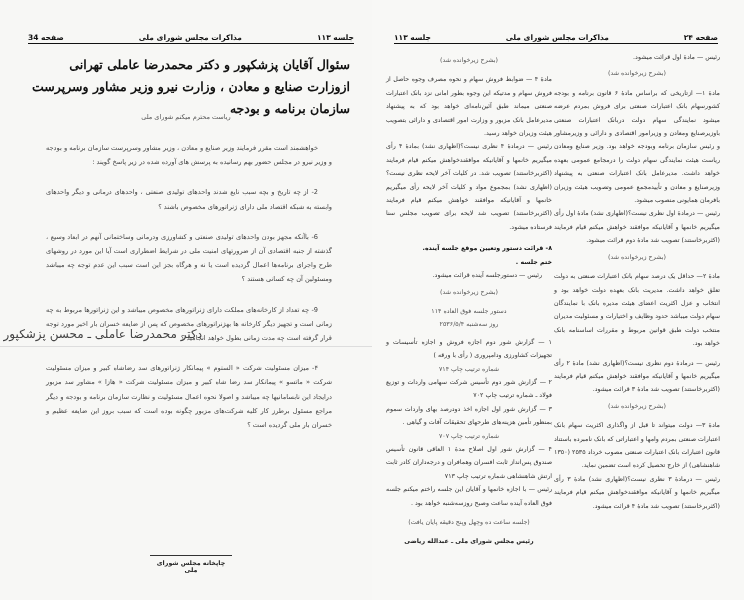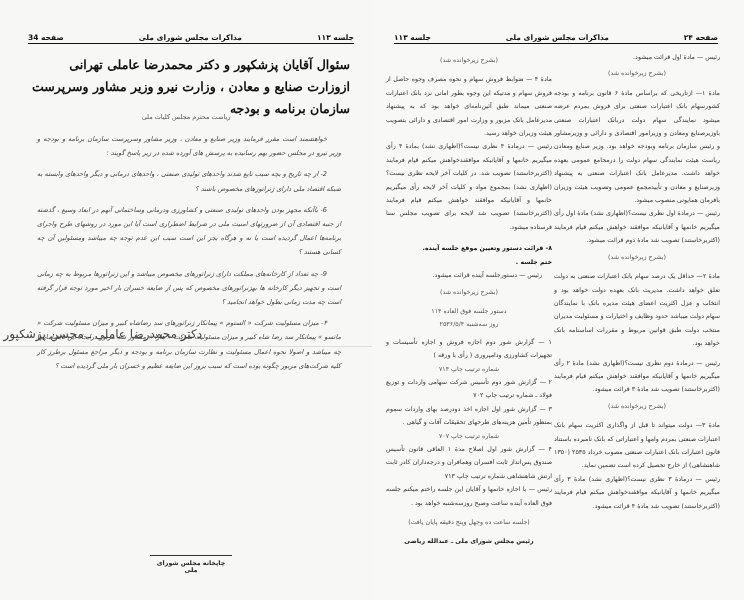--- a/index.html
+++ b/index.html
@@ -33,21 +33,21 @@
     font-family:"DejaVu Serif", serif;
   }
   .addressee {
     position:absolute; top:113px; left:0; right:0; text-align:center;
     font-size:6.5px; color:#555;
   }
   .body-text {
     position:absolute; top:125px; left:30px; right:24px;
     font-size:6.6px; line-height:14.2px; color:#444; text-align:justify;
   }
-  .body-text p { margin:7px; text-indent:14px;font-style:italic; }
+  .body-text p { margin:16px; text-indent:14px; }
   .signature {
     position:absolute; top:327px; right:170px;
     font-size:12px; color:#444;
   }
   .mid-rule {
     position:absolute; top:346px; left:0; right:0; border-top:1px solid #ddd;
   }
   .footer {
     position:absolute; top:555px; left:150px; width:82px;
     text-align:center; font-size:6.3px; font-weight:bold; color:#222;
@@ -74,21 +74,21 @@
 
 <div class="page" id="page-left">
   <div class="running-header">
     <span>جلسه ۱۱۳</span>
     <span>مذاکرات مجلس شورای ملی</span>
     <span>صفحه 34</span>
   </div>
   <div class="header-rule"></div>
 
   <div class="title">سئوال آقایان پزشکپور و دکتر محمدرضا عاملی تهرانی ازوزارت صنایع و معادن ، وزارت نیرو وزیر مشاور وسرپرست سازمان برنامه و بودجه</div>
-  <div class="addressee">ریاست محترم مجلس کلیات ملی</div>
+  <div class="addressee">ریاست محترم میکنم شورای ملی</div>
 
   <div class="body-text">
     <p>خواهشمند است مقرر فرمایند وزیر صنایع و معادن ، وزیر مشاور وسرپرست سازمان برنامه و بودجه و وزیر نیرو در مجلس حضور بهم رسانیده به پرسش های آورده شده در زیر پاسخ گویند :</p>
     <p>2- از چه تاریخ و بچه سبب نایع شدند واحدهای تولیدی صنعتی ، واحدهای درمانی و دیگر واحدهای وابسته به شبکه اقتصاد ملی دارای ژنراتورهای مخصوص باشند ؟</p>
     <p>6- باآنکه مجهز بودن واحدهای تولیدی صنعتی و کشاورزی ودرمانی وساختمانی آنهم در ابعاد وسیع ، گذشته از جنبه اقتصادی آن از ضرورتهای امنیت ملی در شرایط اضطراری است آیا این مورد در روشهای طرح واجرای برنامه‌ها اعمال گردیده است یا نه و هرگاه بجز این است سبب این عدم توجه چه میباشد ومسئولین آن چه کسانی هستند ؟</p>
     <p>9- چه تعداد از کارخانه‌های مملکت دارای ژنراتورهای مخصوص میباشد و این ژنراتورها مربوط به چه زمانی است و تجهیز دیگر کارخانه ها بهژنراتورهای مخصوص که پس از ضایعه خسران بار اخیر مورد توجه قرار گرفته است چه مدت زمانی بطول خواهد انجامید ؟</p>
     <p>۴- میزان مسئولیت شرکت « الستوم » پیمانکار ژنراتورهای سد رضاشاه کبیر و میزان مسئولیت شرکت « ماتسو » پیمانکار سد رضا شاه کبیر و میزان مسئولیت شرکت « هازا » مشاور سد مزبور درایجاد این نابسامانیها چه میباشد و اصولا نحوه اعمال مسئولیت و نظارت سازمان برنامه و بودجه و دیگر مراجع مسئول برطرز کار کلیه شرکت‌های مزبور چگونه بوده است که سبب بروز این ضایعه عظیم و خسران بار ملی گردیده است ؟</p>
   </div>
   <div class="signature">دکتر محمدرضا عاملی ـ محسن پزشکپور</div>
   <div class="mid-rule"></div>

